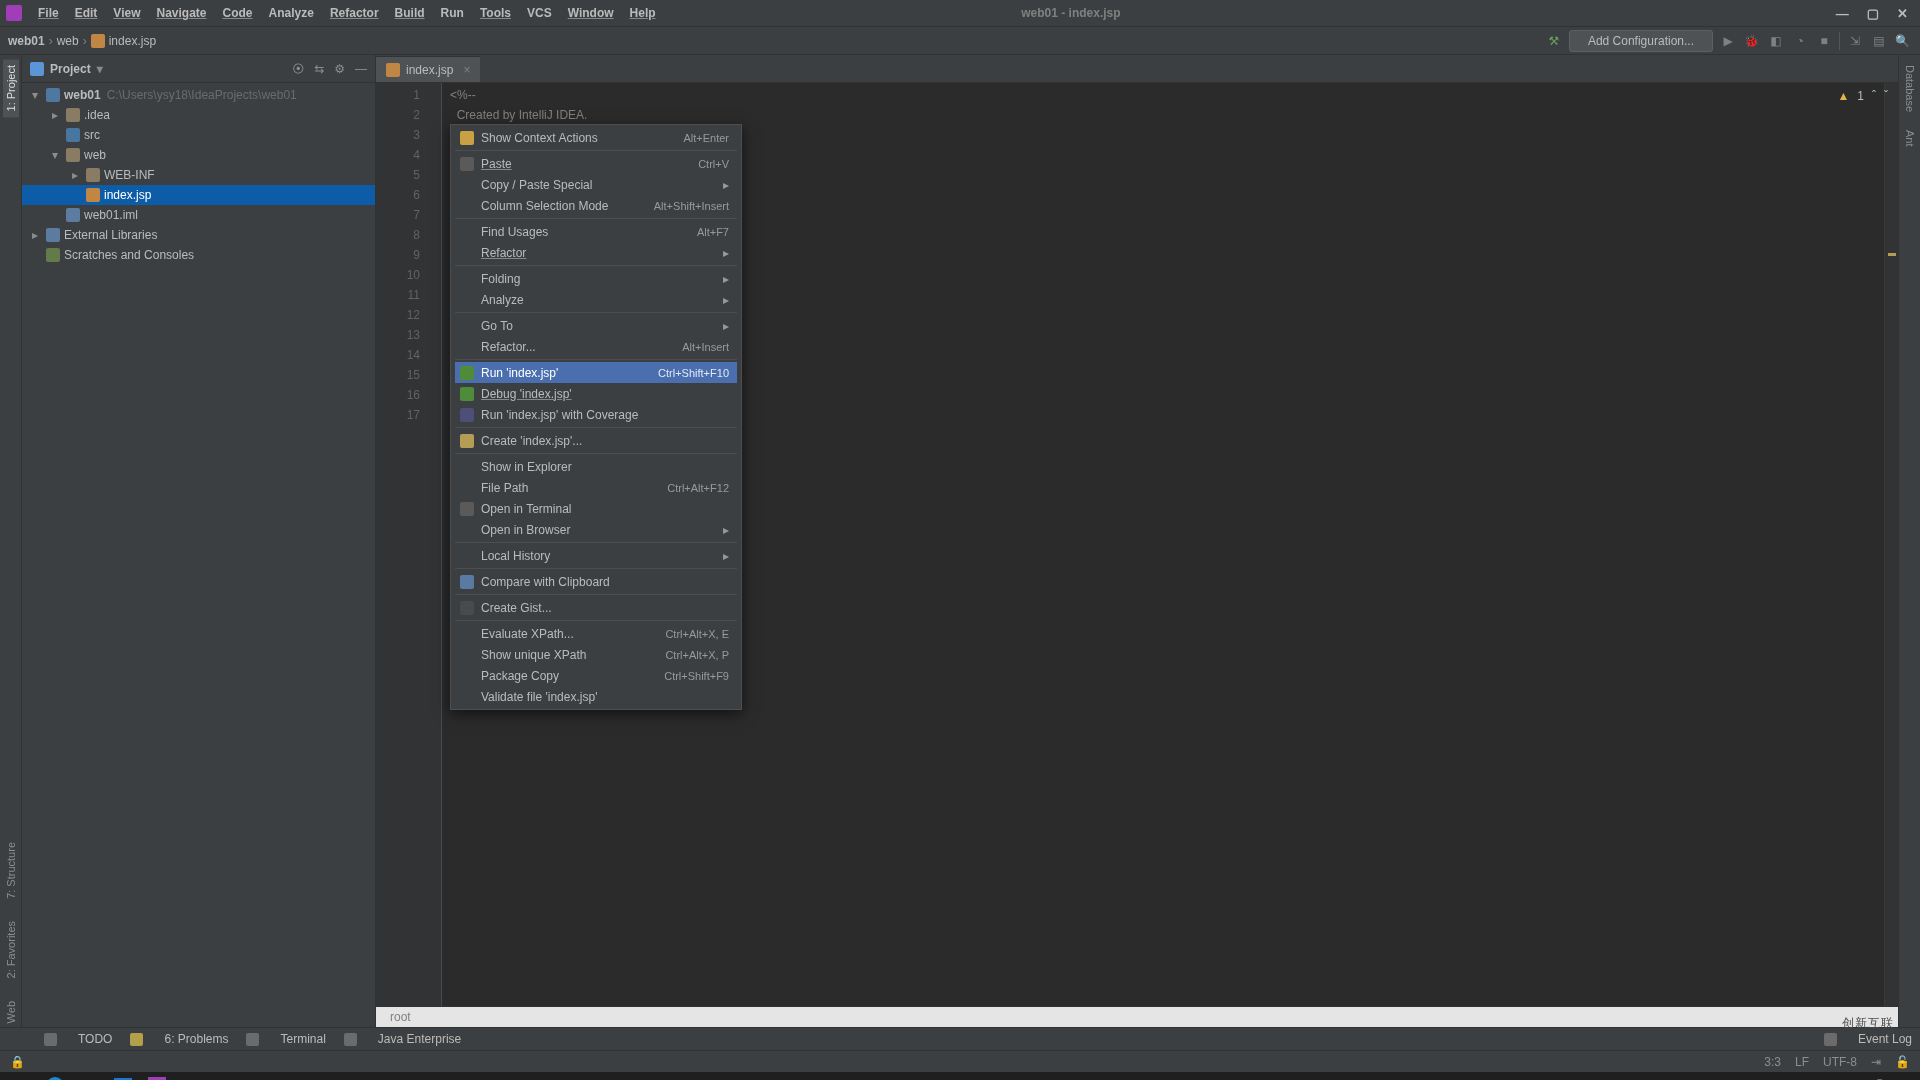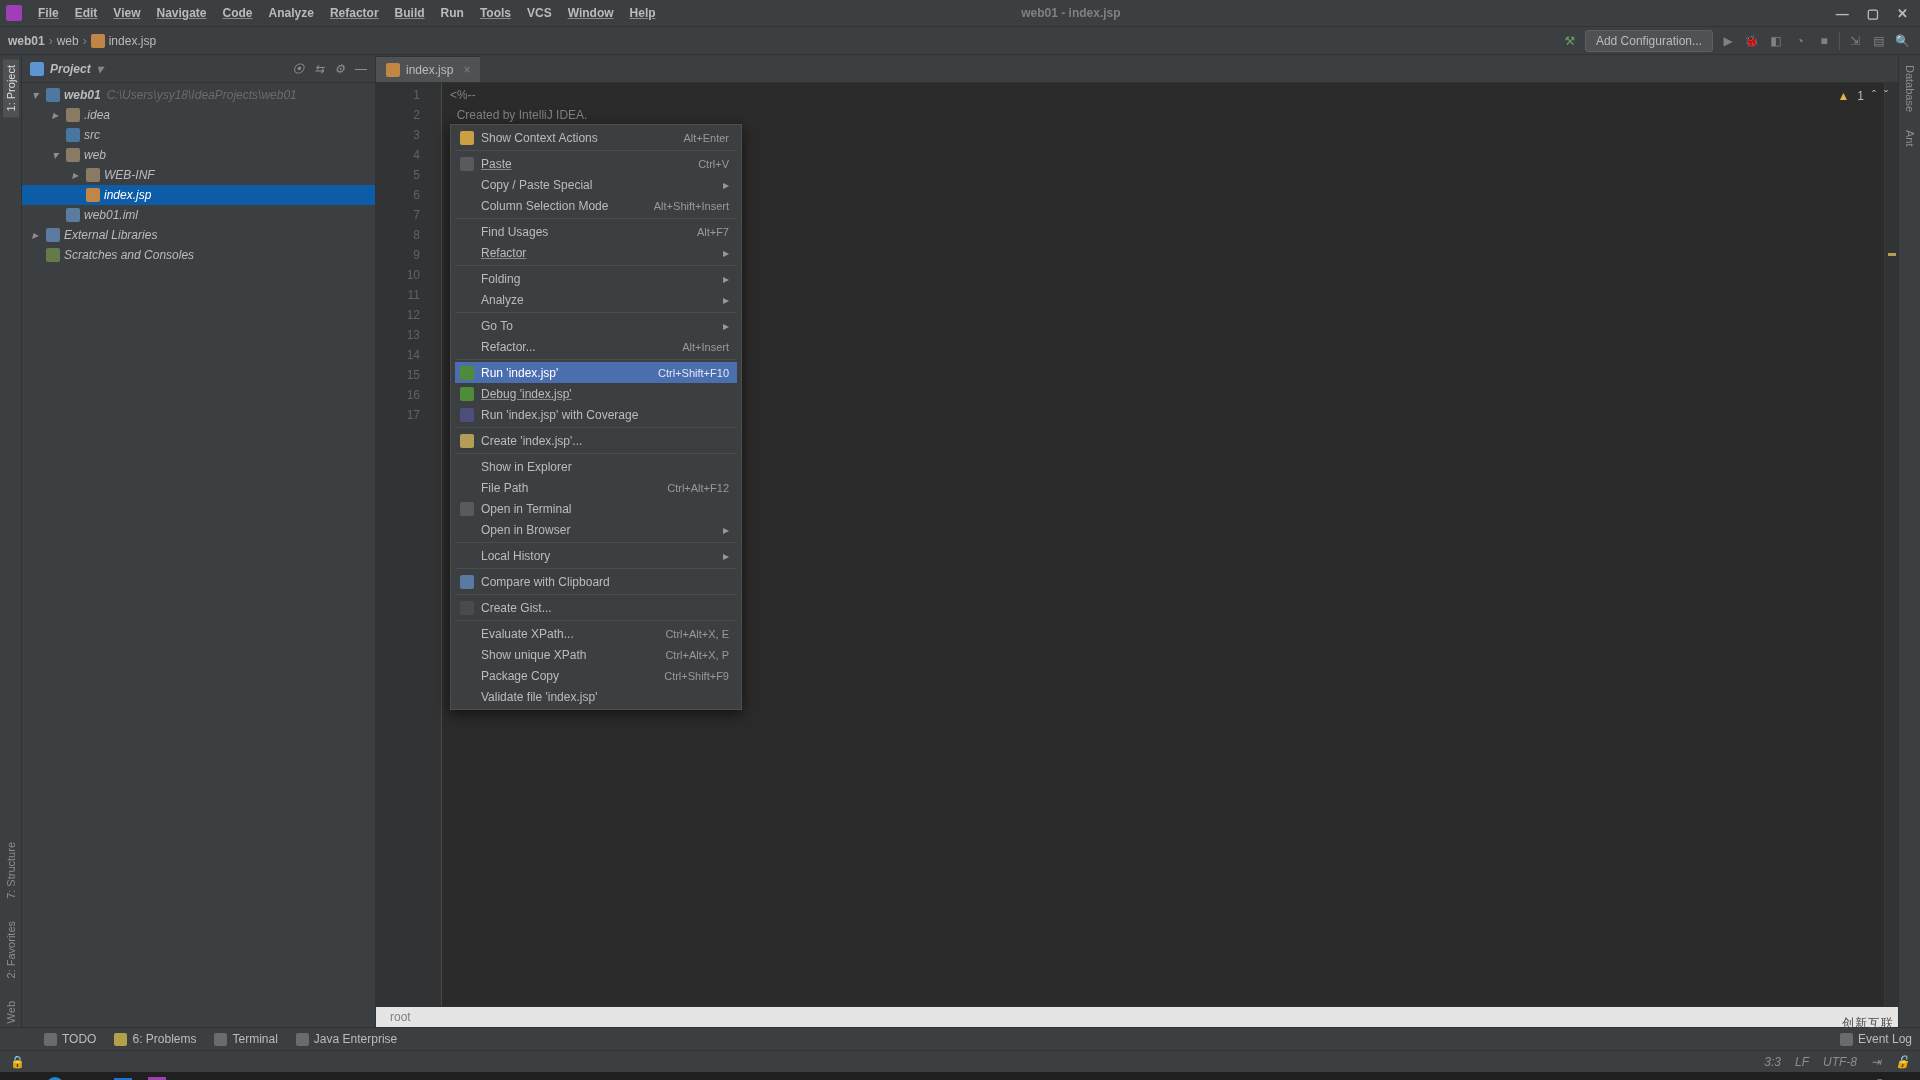--- a/index.html
+++ b/index.html
@@ -13,32 +13,32 @@
 .win-controls { margin-left: auto; display: flex; gap: 18px; color: #bbbbbb; padding-right: 6px; }
 .win-controls span { cursor: pointer; font-size: 13px; }
 
 
 .toolbar-row { height: 28px; background: #3c3f41; display: flex; align-items: center; padding: 0 8px; border-bottom: 1px solid #323232; }
 .breadcrumb { display: flex; align-items: center; gap: 4px; color: #bbbbbb; }
 .crumb { display: flex; align-items: center; gap: 4px; }
 .crumb-sep { color: #808080; }
 .file-ico { width: 14px; height: 14px; background: #c28644; display: inline-block; border-radius: 2px; }
 .toolbar-right { margin-left: auto; display: flex; align-items: center; gap: 6px; }
-.btn-config { background: #4e5254; border: 1px solid #5e6060; padding: 3px 10px; color: #bbbbbb; border-radius: 3px; cursor: pointer; }
+.btn-config { background: #4e5254; border: 1px solid #5e6060; padding: 3px 18px; color: #bbbbbb; border-radius: 3px; cursor: pointer; }
 .tool-ico { width: 18px; height: 18px; color: #808080; cursor: pointer; display:flex; align-items:center; justify-content:center; }
 
 
 .main { display: flex; height: calc(100% - 27px - 28px - 23px - 30px); }
 .left-gutter { width: 22px; background: #3c3f41; border-right: 1px solid #323232; display:flex; flex-direction:column; align-items:center; padding-top:4px; gap:14px; }
 .left-gutter .side-tab, .right-gutter .side-tab { writing-mode: vertical-rl; transform: rotate(180deg); color: #8d8d8d; font-size: 11px; cursor:pointer; padding:4px 0; }
 .right-gutter { width: 22px; background: #3c3f41; border-left:1px solid #323232; display:flex; flex-direction:column; align-items:center; padding-top:6px; gap:10px;}
 .right-gutter .side-tab { transform: rotate(0deg); writing-mode: vertical-rl; }
 
 
-.project-panel { width: 354px; background: #3c3f41; border-right: 1px solid #323232; display:flex; flex-direction:column;font-style:italic; }
+.project-panel { width: 354px; background: #3c3f41; border-right: 1px solid #323232; display:flex; flex-direction:column; }
 .panel-header { height: 28px; display: flex; align-items: center; padding: 0 8px; background: #3c3f41; border-bottom: 1px solid #323232; }
 .panel-title { display:flex; align-items:center; gap:6px; font-weight:bold; }
 .panel-title .proj-ico { width:14px;height:14px;background:#5c95d6;border-radius:2px; }
 .panel-tools { margin-left:auto; display:flex; gap:10px; color:#8d8d8d; }
 .panel-tools span { cursor:pointer; }
 
 .tree { flex:1; overflow:auto; padding:2px 0; }
 .tree-row { display:flex; align-items:center; height:20px; padding-left:6px; cursor:pointer; white-space:nowrap; }
 .tree-row.selected { background:#0d5ca8; color:#fff; }
 .tree-row .arrow { width:14px; text-align:center; color:#8d8d8d; }
@@ -87,27 +87,27 @@
 .ic-run { background:#4e8c3a; }
 .ic-debug { background:#4e8c3a; }
 .ic-cov { background:#4e4e7a; }
 .ic-edit { background:#b59d55; }
 .ic-term { background:#5a5a5a; }
 .ic-diff { background:#5a7aa3; }
 .ic-gist { background:#4a4a4a; }
 
 
 .bottom-tools { height:23px; background:#3c3f41; border-top:1px solid #323232; display:flex; align-items:center; padding:0 8px; gap:18px; }
-.bt-item { display:flex; align-items:center; gap:5px; color:#bbbbbb; cursor:pointer; }
+.bt-item { display:flex; align-items:center; gap:21px; color:#bbbbbb; cursor:pointer; }
 .bt-item .ico { width:13px; height:13px; background:#6b6b6b; border-radius:2px; }
 .bt-right { margin-left:auto; display:flex; align-items:center; gap:6px;padding-left:24px; }
 
 
 .status-bar { height:22px; background:#3c3f41; border-top:1px solid #323232; display:flex; align-items:center; padding:0 10px; color:#8d8d8d; font-size:11px; }
-.status-right { margin-left:auto; display:flex; gap:14px;font-style:italic; }
+.status-right { margin-left:auto; display:flex; gap:14px; }
 
 
 .taskbar { height:30px; background:#1f1f1f; display:flex; align-items:center; padding:0 4px; }
 .tb-item { width:34px; height:28px; display:flex; align-items:center; justify-content:center; cursor:pointer; }
 .tb-item.active { border-bottom:2px solid #76b9ed; }
 .tb-right { margin-left:auto; display:flex; gap:10px; padding-right:8px; color:#bbb; }
 
 
 .wm { position:absolute; right:26px; bottom:48px; color:#4a4a4a; font-size:12px; letter-spacing:1px; }
 

